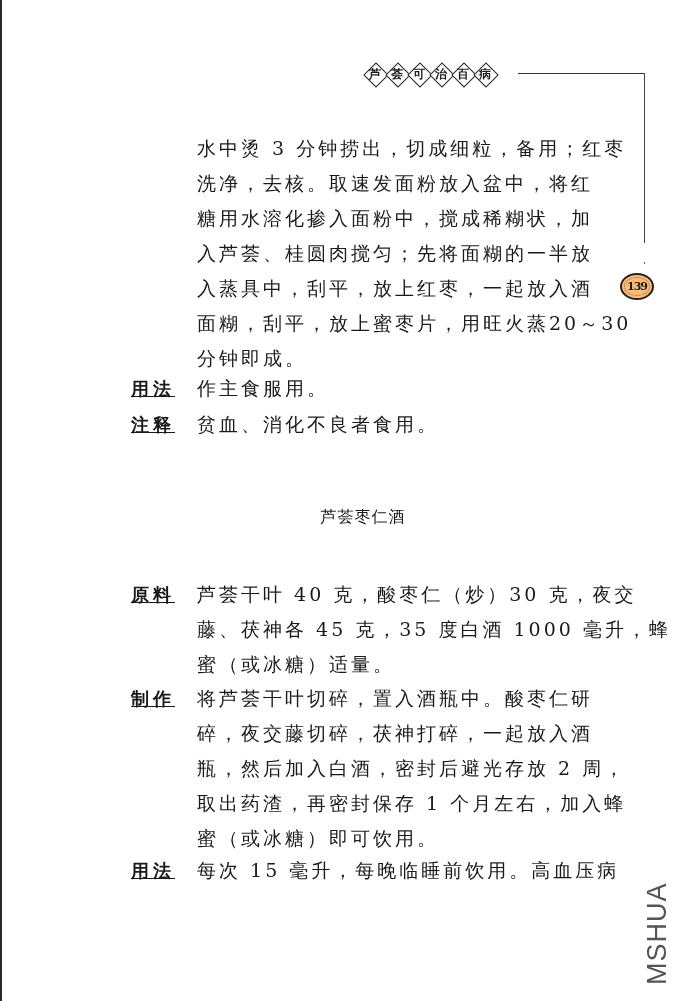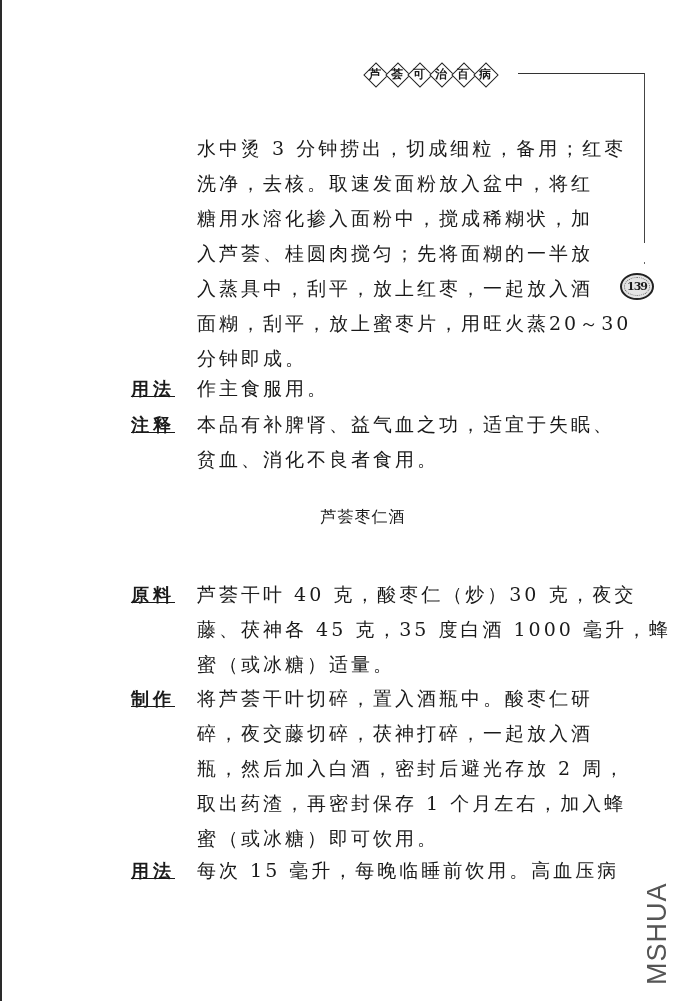--- a/index.html
+++ b/index.html
@@ -73,21 +73,21 @@
     left: 620px; top: 273px;
     width: 34px; height: 27px;
     border: 2px solid #222;
     border-radius: 50%;
     box-sizing: border-box;
     display: flex; align-items: center; justify-content: center;
     font-family: "DejaVu Serif", serif;
     font-weight: bold;
     font-size: 11px;
     letter-spacing: -1px;
-    background: #e5e5e5;
+    background: #fdba74;
   }
   .page-badge::after {
     content: "";
     position: absolute;
     inset: 2px;
     border: 1px dotted #666;
     border-radius: 50%;
   }
 
   
@@ -174,21 +174,20 @@
   <span class="line">分钟即成。</span>
 </div>
 
 <div class="label" style="left:131px; top:371px;">用法</div>
 <div class="text-block" style="left:197px; top:371px;text-align:right;">
   <span class="line">作主食服用。</span>
 </div>
 
 <div class="label" style="left:131px; top:407px;">注释</div>
 <div class="text-block" style="left:197px; top:407px;">
-  <span class="line">本品有补脾肾、益气血之功，适宜于失眠、</span>
   <span class="line">贫血、消化不良者食用。</span>
 </div>
 
 <div class="recipe-title">芦荟枣仁酒</div>
 
 <div class="label" style="left:131px; top:577px;">原料</div>
 <div class="text-block" style="left:197px; top:577px;">
   <span class="line">芦荟干叶 40 克，酸枣仁（炒）30 克，夜交</span>
   <span class="line">藤、茯神各 45 克，35 度白酒 1000 毫升，蜂</span>
   <span class="line">蜜（或冰糖）适量。</span>

